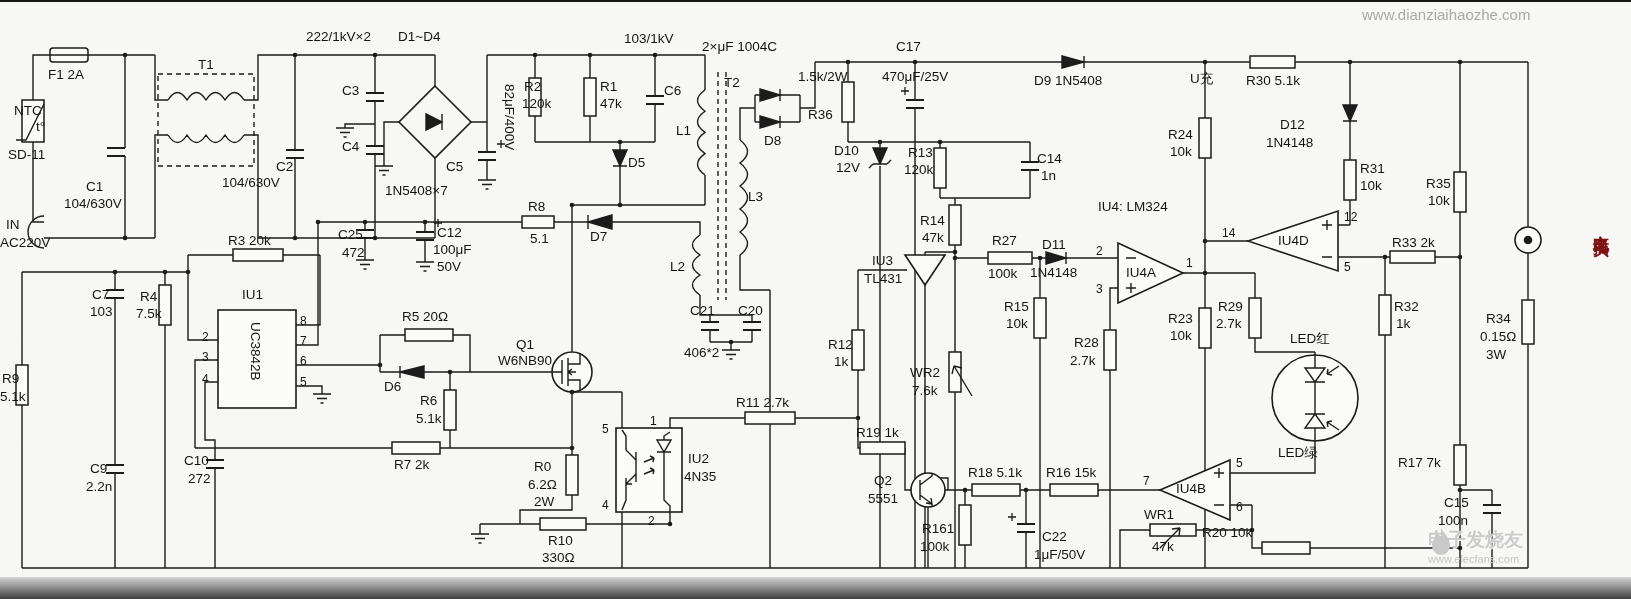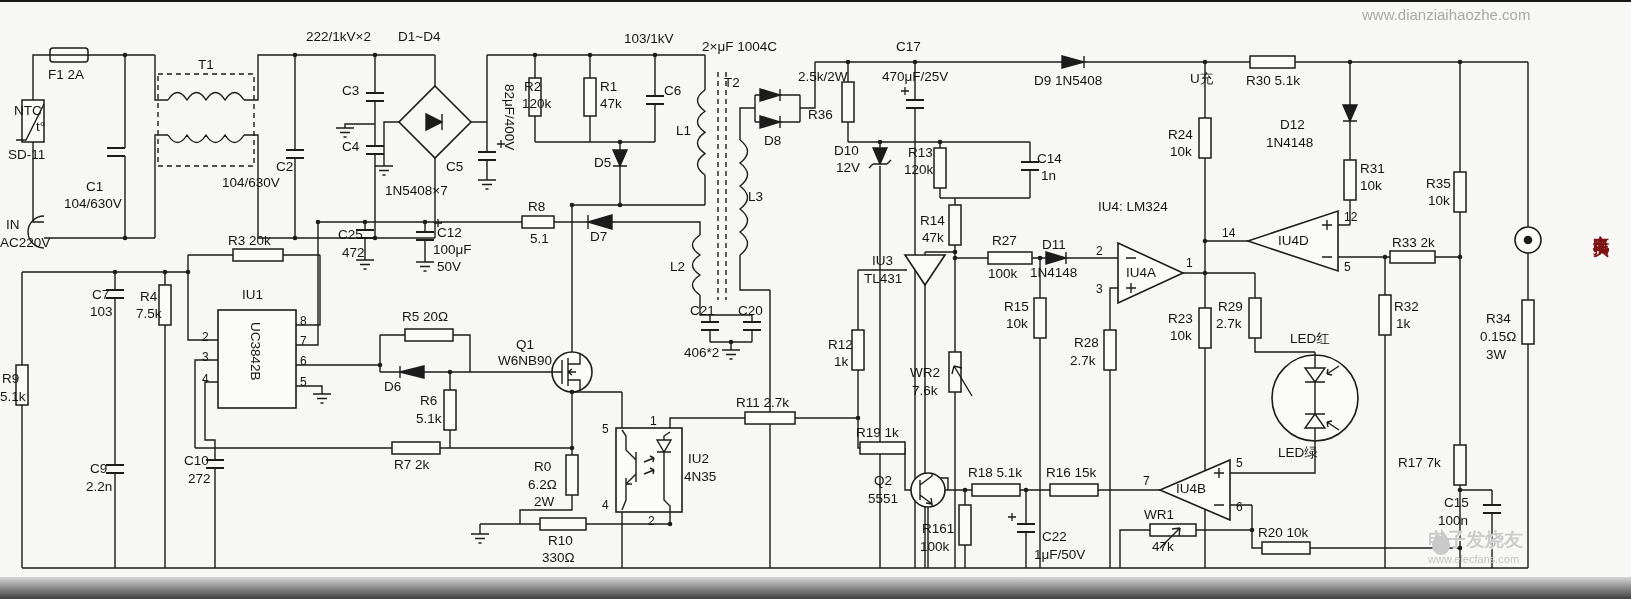--- a/index.html
+++ b/index.html
@@ -271,28 +271,28 @@
   <span class="lbl" style="left:398px;top:30px">D1~D4</span>
   <span class="lbl" style="left:385px;top:184px">1N5408×7</span>
   <span class="lbl" style="left:446px;top:160px">C5</span>
   <span class="lbl v" style="left:502px;top:84px">82μF/400V</span>
   <span class="lbl" style="left:524px;top:80px">R2</span>
   <span class="lbl" style="left:522px;top:97px">120k</span>
   <span class="lbl" style="left:600px;top:80px">R1</span>
   <span class="lbl" style="left:600px;top:97px">47k</span>
   <span class="lbl" style="left:624px;top:32px">103/1kV</span>
   <span class="lbl" style="left:664px;top:84px">C6</span>
-  <span class="lbl" style="left:594px;top:156px">D5</span>
+  <span class="lbl" style="left:628px;top:156px">D5</span>
   <span class="lbl" style="left:724px;top:76px">T2</span>
   <span class="lbl" style="left:702px;top:40px">2×μF 1004C</span>
   <span class="lbl" style="left:676px;top:124px">L1</span>
   <span class="lbl" style="left:670px;top:260px">L2</span>
   <span class="lbl" style="left:748px;top:190px">L3</span>
   <span class="lbl" style="left:764px;top:134px">D8</span>
-  <span class="lbl" style="left:798px;top:70px">2.5k/2W</span>
+  <span class="lbl" style="left:798px;top:70px">1.5k/2W</span>
   <span class="lbl" style="left:808px;top:108px">R36</span>
   <span class="lbl" style="left:896px;top:40px">C17</span>
   <span class="lbl" style="left:882px;top:70px">470μF/25V</span>
   <span class="lbl" style="left:1034px;top:74px">D9 1N5408</span>
   <span class="lbl" style="left:1190px;top:72px">U充</span>
   <span class="lbl" style="left:1246px;top:74px">R30 5.1k</span>
   <span class="lbl" style="left:834px;top:144px">D10</span>
   <span class="lbl" style="left:836px;top:161px">12V</span>
   <span class="lbl" style="left:908px;top:146px">R13</span>
   <span class="lbl" style="left:904px;top:163px">120k</span>
@@ -349,21 +349,21 @@
   <span class="lbl" style="left:874px;top:474px">Q2</span>
   <span class="lbl" style="left:868px;top:492px">5551</span>
   <span class="lbl" style="left:968px;top:466px">R18 5.1k</span>
   <span class="lbl" style="left:1046px;top:466px">R16 15k</span>
   <span class="lbl pin" style="left:1143px;top:474px">7</span>
   <span class="lbl" style="left:1176px;top:482px">IU4B</span>
   <span class="lbl pin" style="left:1236px;top:456px">5</span>
   <span class="lbl pin" style="left:1236px;top:500px">6</span>
   <span class="lbl" style="left:1144px;top:508px">WR1</span>
   <span class="lbl" style="left:1152px;top:540px">47k</span>
-  <span class="lbl" style="left:1258px;top:526px">R20 10k</span>
+  <span class="lbl" style="left:1202px;top:526px">R20 10k</span>
   <span class="lbl" style="left:1398px;top:456px">R17 7k</span>
   <span class="lbl" style="left:1444px;top:496px">C15</span>
   <span class="lbl" style="left:1438px;top:514px">100n</span>
   <span class="lbl" style="left:922px;top:522px">R161</span>
   <span class="lbl" style="left:920px;top:540px">100k</span>
   <span class="lbl" style="left:1042px;top:530px">C22</span>
   <span class="lbl" style="left:1034px;top:548px">1μF/50V</span>
   <span class="lbl" style="left:338px;top:228px">C25</span>
   <span class="lbl" style="left:342px;top:246px">472</span>
   <span class="lbl" style="left:437px;top:226px">C12</span>

